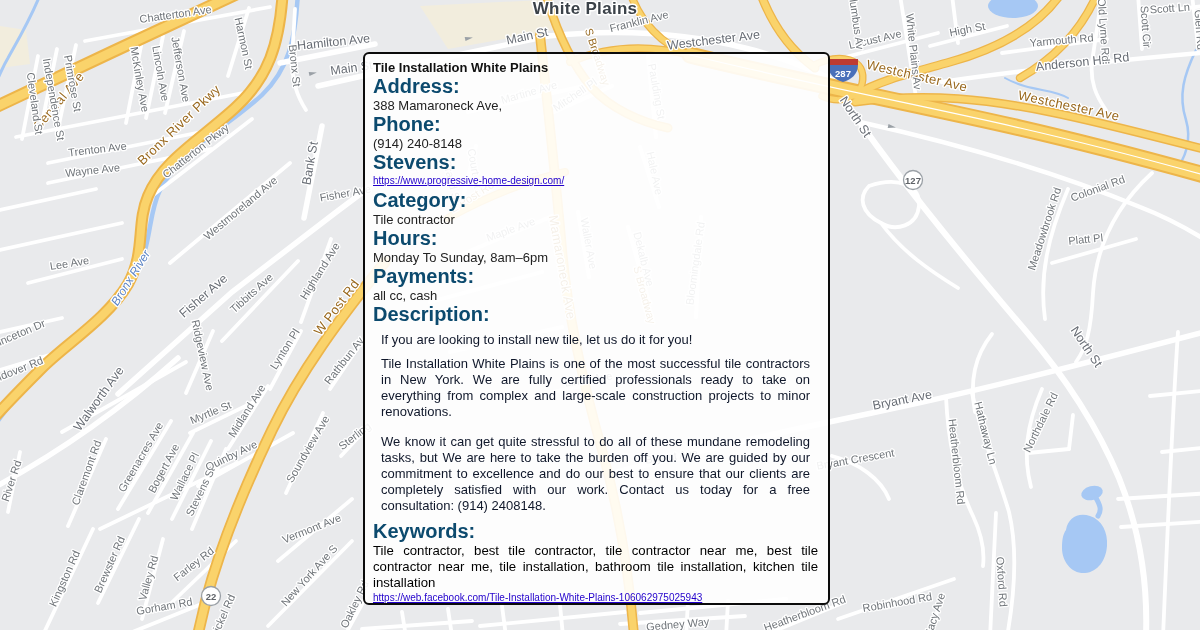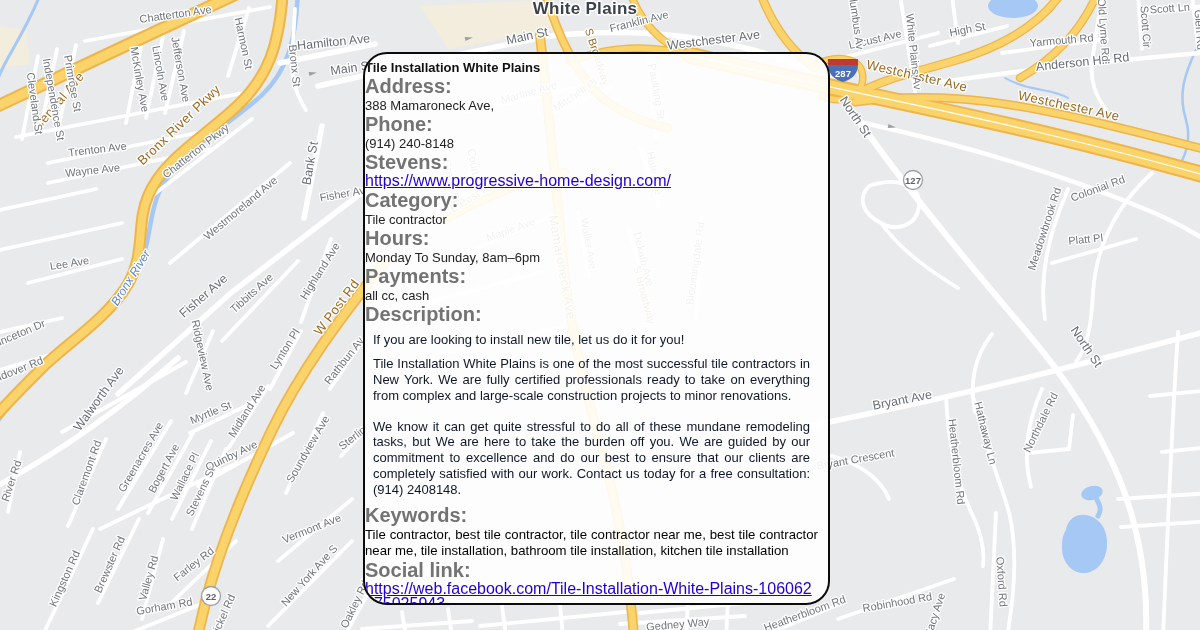--- a/index.html
+++ b/index.html
@@ -11,30 +11,30 @@
            stroke:#ffffff;stroke-width:2.6px;paint-order:stroke;stroke-linejoin:round;
            text-anchor:middle;}
   text.st2{font-size:12.5px;fill:#686d75;}
   text.hw{fill:#9a6e28;}
   text.hw2{fill:#99681d;font-size:13px;letter-spacing:.4px;}
   text.wt{fill:#5f86c5;font-size:12px;font-style:italic;}
   text.city{fill:#3b4249;font-size:17px;font-weight:bold;letter-spacing:.3px;stroke-width:3px;}
   text.shtext{font-size:9.5px;font-weight:bold;text-anchor:middle;font-family:"Liberation Sans",sans-serif;}
   
   .card{position:absolute;left:363px;top:52px;width:467px;height:553px;box-sizing:border-box;
-        background:rgba(255,255,255,0.90);border:2.5px solid #0b0b0b;border-radius:24px;
-        padding:5px 10px 4px 0;overflow:hidden;color:#1c1c1e;}
+        background:rgba(255,255,255,0.90);border:2.5px solid #0b0b0b;border-radius:6px;
+        padding:5px 10px 4px 8px;overflow:hidden;color:#1c1c1e;}
   .card .title{font-size:13px;font-weight:bold;color:#111;margin:1px 0 2px 0;}
-  .card h2{font-size:20px;line-height:19px;margin:2px 0 2px 0;color:#737373;font-weight:bold;}
+  .card h2{font-size:20px;line-height:19px;margin:2px 0 2px 0;color:#0c4a6e;font-weight:bold;}
   .card .v{font-size:13px;line-height:15px;color:#222;}
   .card .desc p{margin:8px;font-size:13px;line-height:15.9px;color:#0f172a;text-align:justify;}
   .card .desc p.first{text-align:left;}
   .card .desc p.gap{margin-top:15px;}
   .card .kw{font-size:13.2px;line-height:15.9px;color:#000000;text-align:justify;}
-  .card a.lnk{display:block;font-size:16px;line-height:14.9px;color:#2200CC;
+  .card a.lnk{display:block;font-size:10px;line-height:14.9px;color:#2200CC;
               text-decoration:underline;cursor:pointer;word-break:break-all;}
 </style>
 </head>
 <body>
 
 <div class="stage">
 
   <svg class="map-svg" width="1200" height="630" viewBox="0 0 1200 630">
 
     <g>
@@ -347,18 +347,17 @@
     <h2>Description:</h2>
     <div class="desc">
       <p class="first">If you are looking to install new tile, let us do it for you!</p>
       <p>Tile Installation White Plains is one of the most successful tile contractors in New York. We are fully certified professionals ready to take on everything from complex and large-scale construction projects to minor renovations.</p>
       <p class="gap">We know it can get quite stressful to do all of these mundane remodeling tasks, but We are here to take the burden off you. We are guided by our commitment to excellence and do our best to ensure that our clients are completely satisfied with our work. Contact us today for a free consultation: (914) 2408148.</p>
     </div>
 
     <h2>Keywords:</h2>
     <div class="kw">Tile contractor, best tile contractor, tile contractor near me, best tile contractor near me, tile installation, bathroom tile installation, kitchen tile installation</div>
 
-    <h2>Social link:</h2>
     <a class="lnk">https://web.facebook.com/Tile-Installation-White-Plains-106062975025943</a>
 
   </div>
 
 </div>
 
 </body></html>

